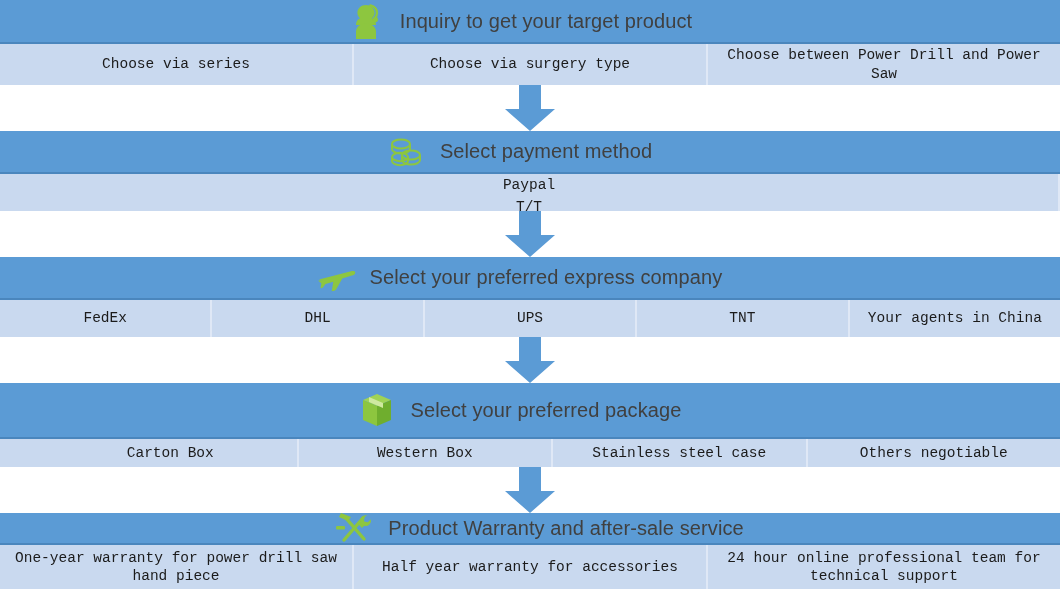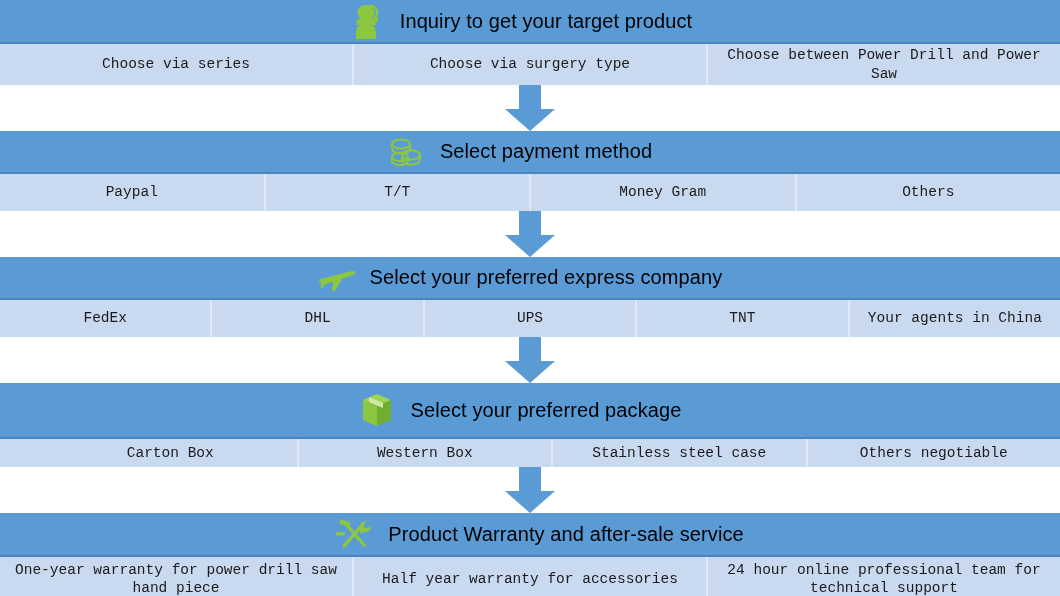--- a/index.html
+++ b/index.html
@@ -35,21 +35,21 @@
     box-sizing: border-box;
   }
   .section-header .hdr-inner {
     display: flex;
     align-items: center;
     justify-content: center;
     gap: 12px;
     transform: translateX(-12px);
   }
   .section-title {
-    color: #000000;
+    color: #404040;
     font-size: 20px;
     font-weight: 400;
     letter-spacing: .1px;
     white-space: nowrap;
   }
   .hdr-icon {
     width: 44px;
     height: 44px;
     flex: 0 0 44px;
     display: block;
@@ -90,26 +90,26 @@
     transform: translateX(-50%);
     width: 62px;
     height: 46px;
     display: block;
   }
 
   
   .sec1 .section-header { height: 44px; }
   .sec1 .option-row     { height: 41px; }
   .sec2 .section-header { height: 43px; }
-  .sec2 .option-row     { height: 37px; }
+  .sec2 .option-row     { height: 37px; flex-direction: column; }
   .sec3 .section-header { height: 43px; }
   .sec3 .option-row     { height: 37px; }
   .sec4 .section-header { height: 56px; }
   .sec4 .option-row     { height: 28px; padding-left: 44px; }
-  .sec5 .section-header { height: 44px; padding-left: 40px; }
+  .sec5 .section-header { height: 32px; padding-left: 40px; }
   .sec5 .option-row     { height: 44px; }
 </style>
 </head>
 <body>
 
 <div class="flow">
 
   <div class="section sec1">
     <div class="section-header">
       <div class="hdr-inner">

